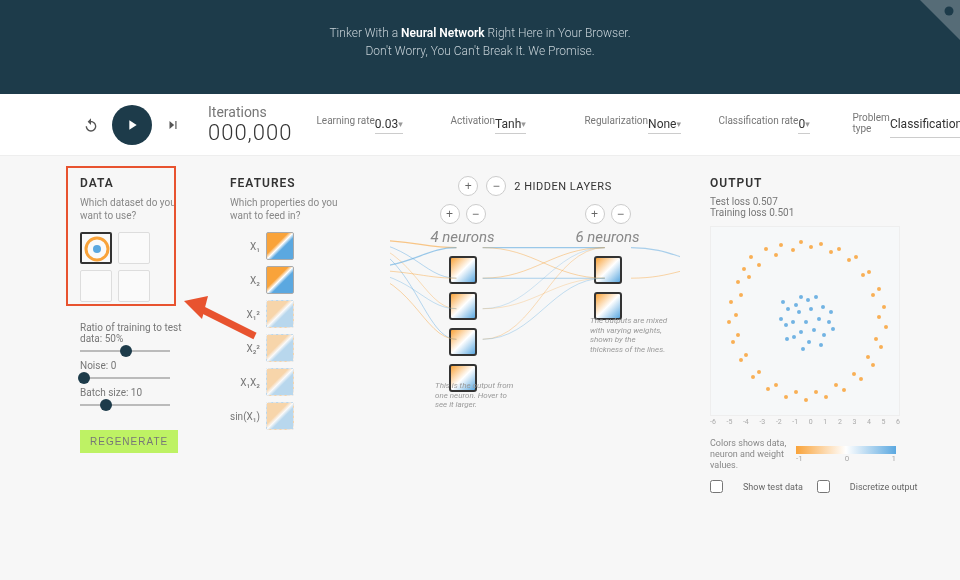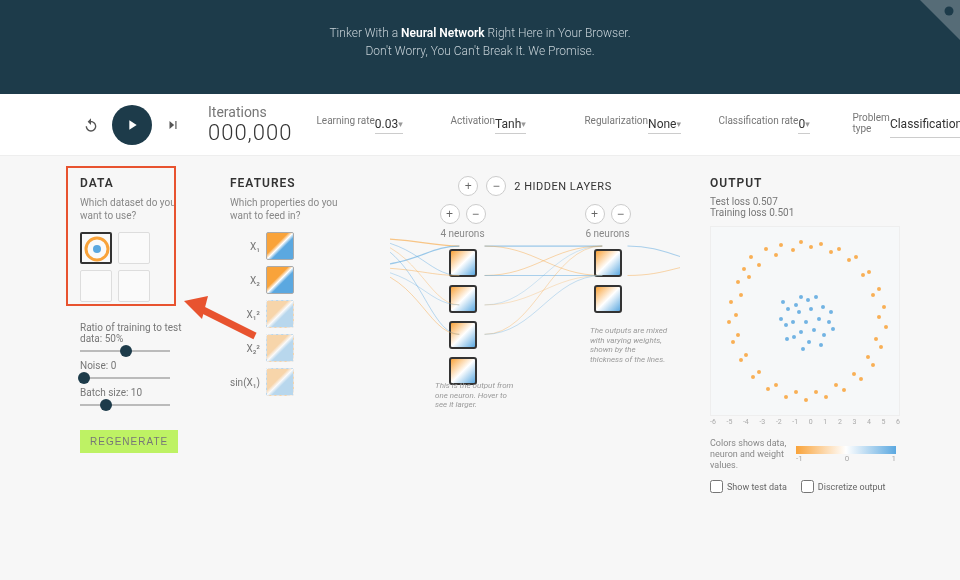--- a/index.html
+++ b/index.html
@@ -46,33 +46,33 @@
 .feat-box.off { border: 1px dashed #ccc; opacity: .4; }
 
 
 .net-col { flex: 1; position: relative; }
 .net-header { display: flex; align-items: center; justify-content: center; gap: 8px; margin-bottom: 8px; }
 .round-btn { width: 20px; height: 20px; border-radius: 50%; background: #fff; border: 1px solid #ccc; font-size: 12px; display: flex; align-items: center; justify-content: center; cursor: pointer; color: #666; }
 .net-header .title { font-size: 11px; letter-spacing: .5px; color: #333; }
 .layers { display: flex; justify-content: space-around; position: relative; }
 .layer { display: flex; flex-direction: column; align-items: center; }
 .layer-ctrl { display: flex; gap: 6px; margin-bottom: 4px; }
-.layer-lbl { font-size: 10px; color: #888; margin-bottom: 6px; }
+.layer-lbl { font-size: 15px; color: #888; margin-bottom: 6px; font-style: italic; }
 .neuron { width: 28px; height: 28px; border: 2px solid #333; border-radius: 3px; background: linear-gradient(135deg, #f9a33a, #fff, #5ba8e0); margin: 4px 0; cursor: pointer; }
 .wires { position: absolute; top: 0; left: 0; width: 100%; height: 100%; pointer-events: none; }
 .annotation { position: absolute; font-size: 8px; font-style: italic; color: #999; width: 80px; line-height: 1.2; }
 
 
 .out-col { width: 210px; }
 .loss-row { font-size: 10px; color: #777; }
 .out-plot { width: 190px; height: 190px; margin-top: 8px; position: relative; background: #f6f8f9; border: 1px solid #eee; }
 .legend { display: flex; align-items: center; gap: 6px; margin-top: 12px; font-size: 9px; color: #888; }
 .grad-bar { width: 100px; height: 8px; background: linear-gradient(90deg, #f9a33a, #fff, #5ba8e0); }
 .check-row { display: flex; gap: 14px; margin-top: 10px; font-size: 9px; color: #666; }
-.check-row label { display: flex; align-items: center; gap: 4px; }
+.check-row label { display: flex; align-items: center; gap: 20px; }
 .check-row input { cursor: pointer; }
 </style>
 </head>
 <body>
 
 <div class="header">
   <div class="github-corner">
     <svg viewBox="0 0 80 80">
         <path d="M0 0 L80 0 L80 80 Z" fill="#fff"></path>
         <circle cx="58" cy="22" r="9" fill="#1d3b4a"></circle>
@@ -193,20 +193,24 @@
     <div class="feat-row">
         <span class="feat-label">X₂</span>
         <div class="feat-box"></div>
       </div>
     <div class="feat-row">
         <span class="feat-label">X₁²</span>
         <div class="feat-box off"></div>
       </div>
     <div class="feat-row">
         <span class="feat-label">X₂²</span>
+        <div class="feat-box off"></div>
+      </div>
+    <div class="feat-row">
+        <span class="feat-label">X₁X₂</span>
         <div class="feat-box off"></div>
       </div>
     <div class="feat-row">
         <span class="feat-label">sin(X₁)</span>
         <div class="feat-box off"></div>
       </div>
   </div>
 
   <div class="col net-col">
     <div class="net-header">
@@ -250,21 +254,21 @@
         <div class="layer-ctrl">
           <button class="round-btn">+</button>
           <button class="round-btn">−</button>
         </div>
         <div class="layer-lbl">6 neurons</div>
         <div class="neuron"></div>
         <div class="neuron"></div>
       </div>
     </div>
     <div class="annotation" style="left:45px; top:205px">This is the output from one neuron. Hover to see it larger.</div>
-    <div class="annotation" style="left:200px; top:150px">The outputs are mixed with varying weights, shown by the thickness of the lines.</div>
+    <div class="annotation" style="left:200px; top:140px">The outputs are mixed with varying weights, shown by the thickness of the lines.</div>
   </div>
 
   <div class="col out-col">
     <h3>OUTPUT</h3>
     <div class="loss-row">Test loss 0.507</div>
     <div class="loss-row">Training loss 0.501</div>
     <div class="out-plot">
       <svg width="190" height="190" viewBox="0 0 190 190">
         <g fill="#f9a33a" opacity=".85">
           <circle cx="40" cy="30" r="2"></circle>

